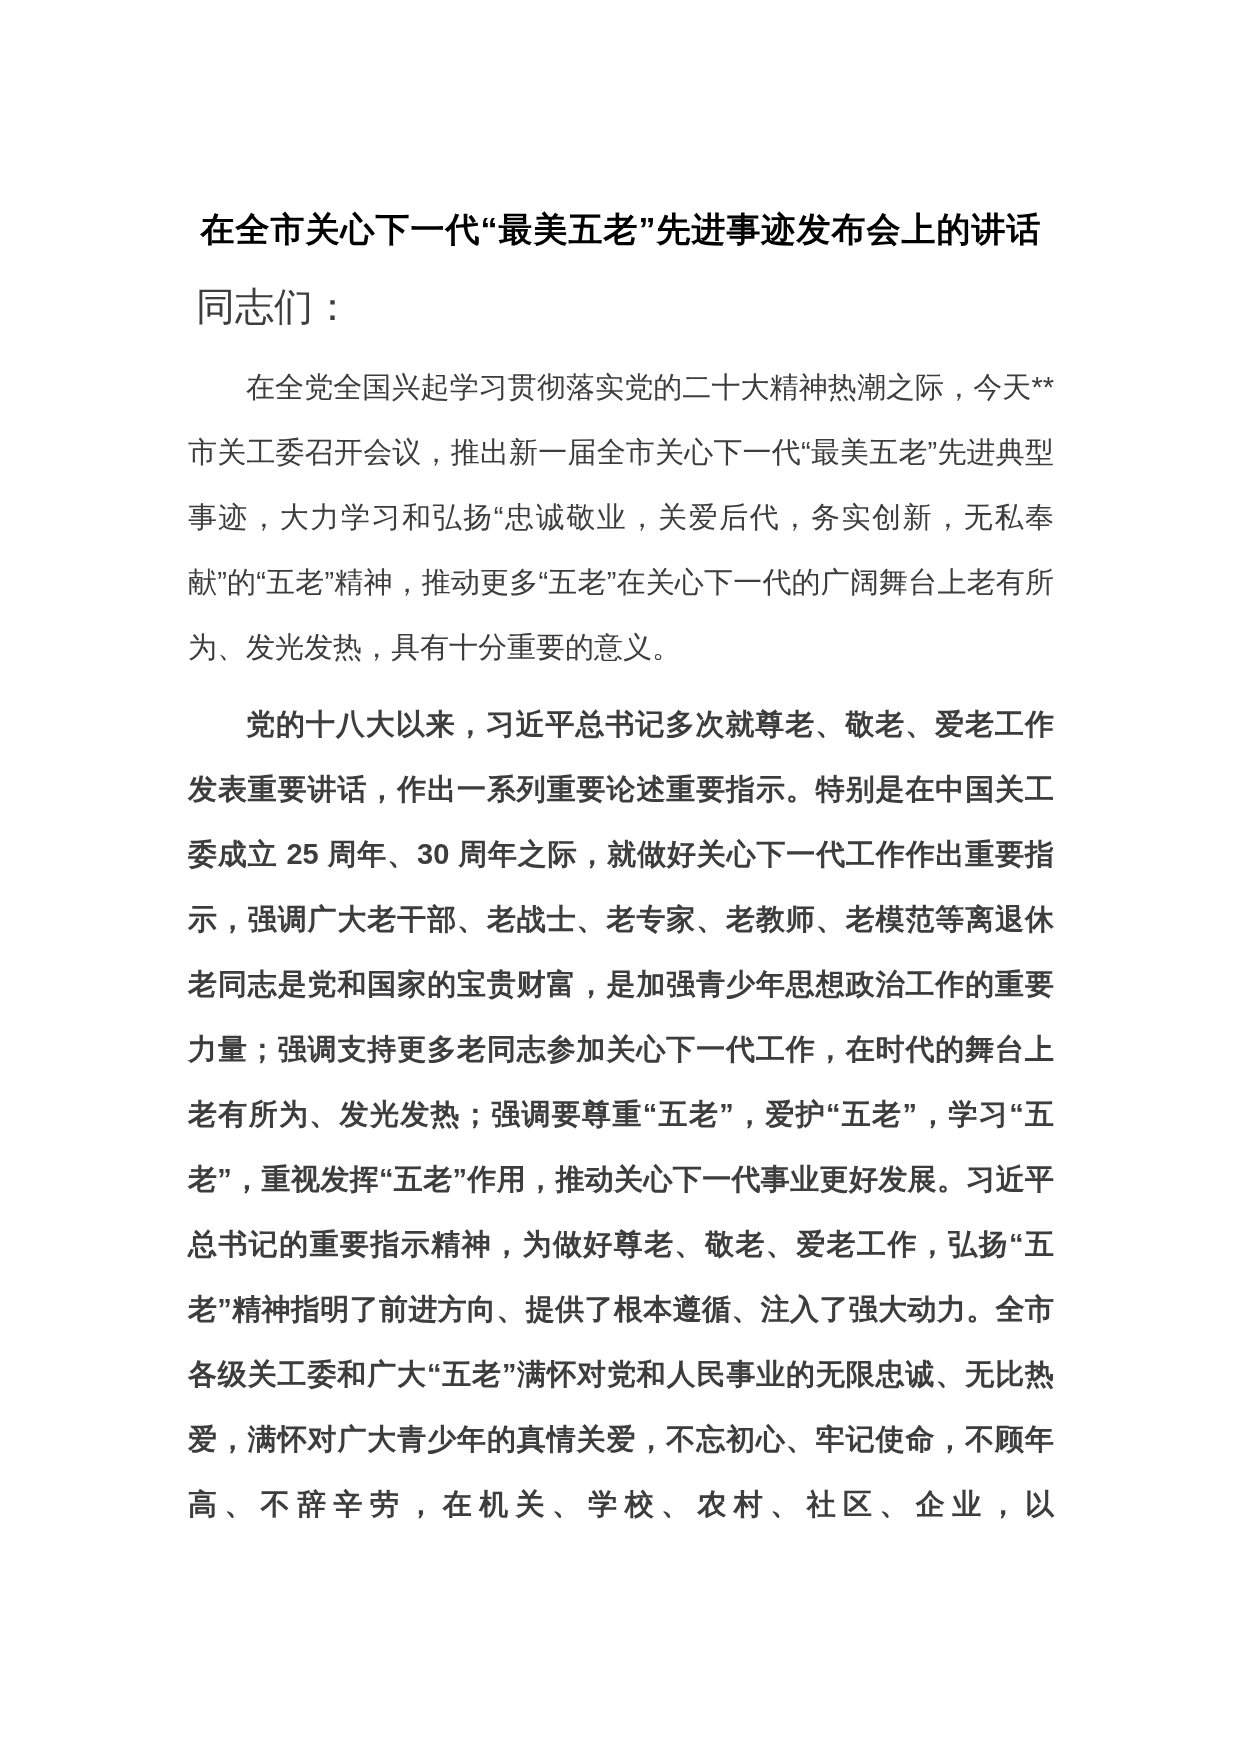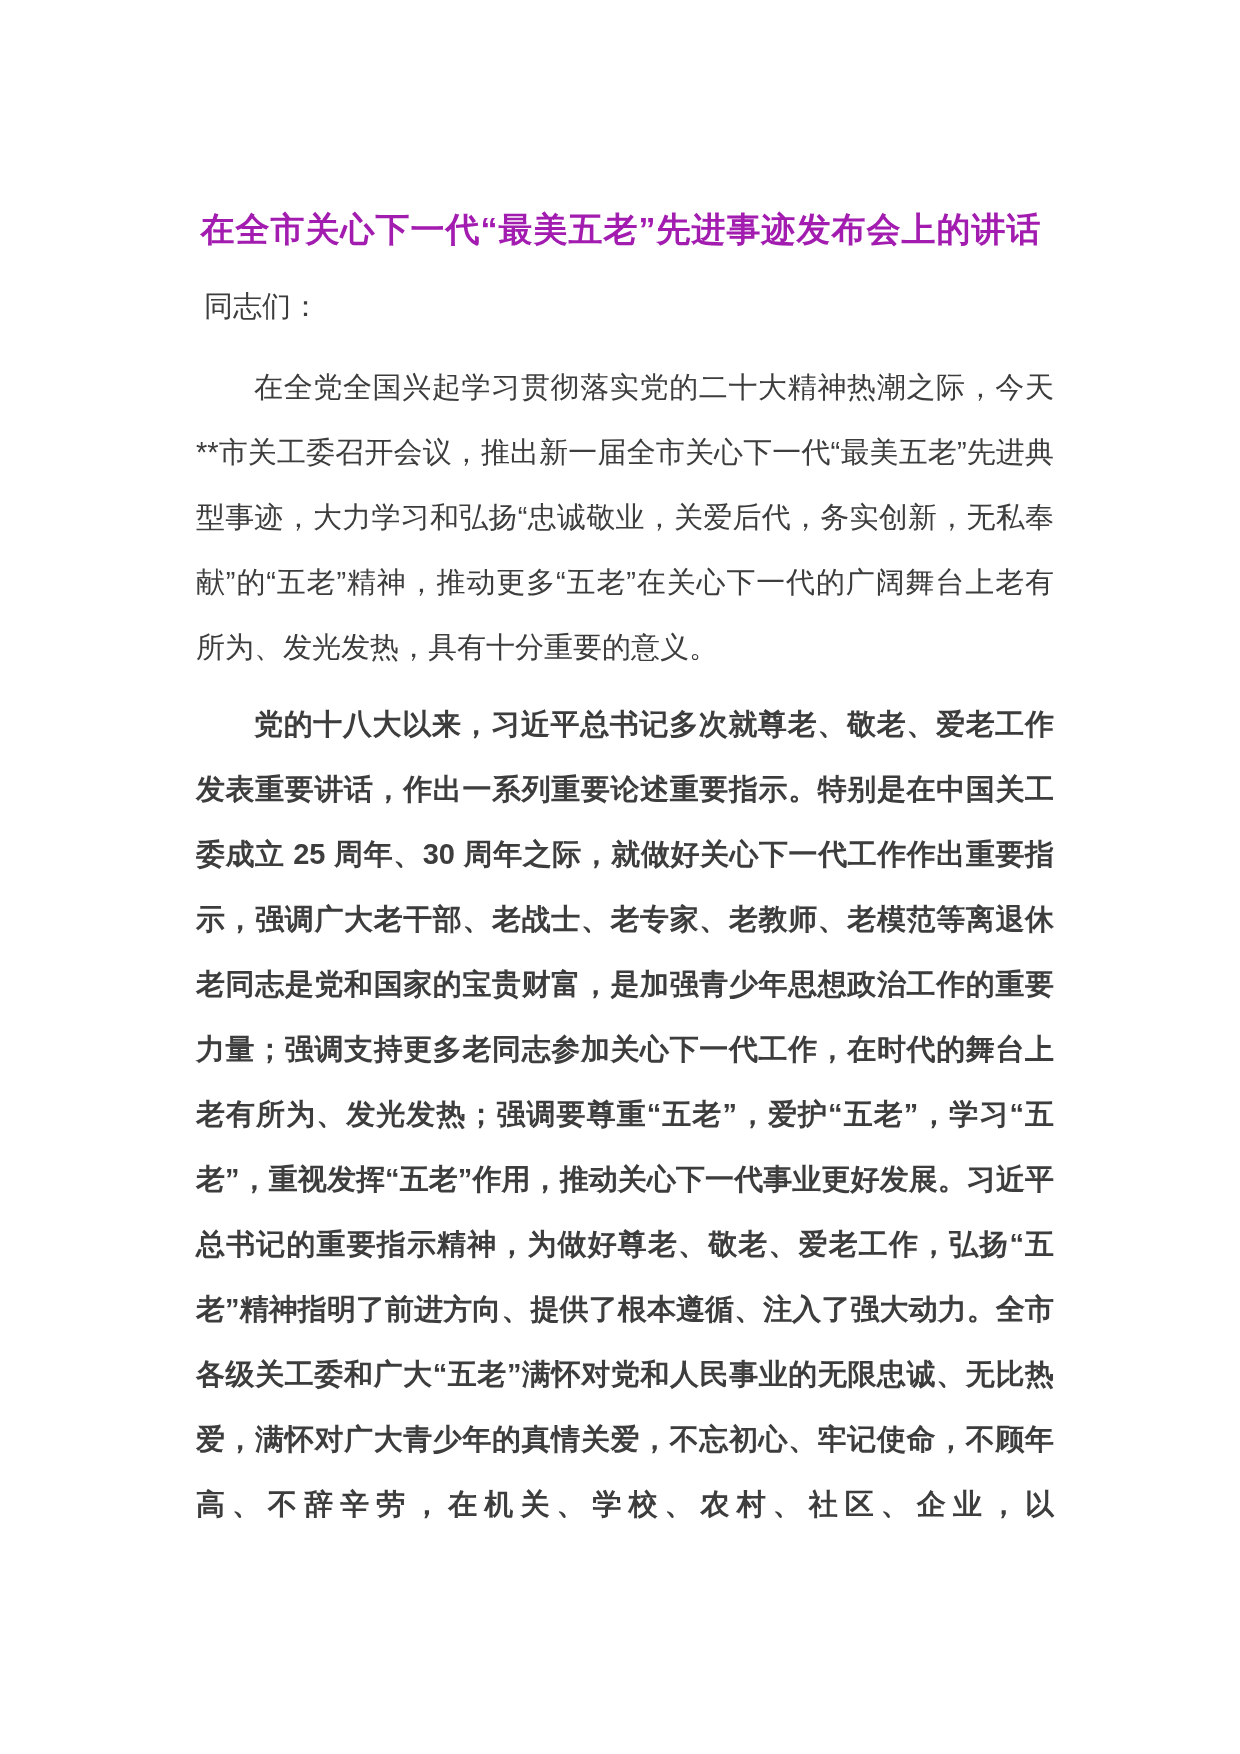--- a/index.html
+++ b/index.html
@@ -23,30 +23,30 @@
     padding: 197px 186px 0 188px; 
     color: #3d3d3d;
   }
   .doc-title {
     margin: 0;
     font-size: 34px;
     line-height: 65px;
     font-weight: 700;
     text-align: center;
     letter-spacing: 1px;
-    color: #a21caf;
+    color: #000000;
   }
   .salutation {
-    margin: 12px 0 0 16px;
-    font-size: 29px;
+    margin: 12px 0 0 8px;
+    font-size: 39px;
     line-height: 65px;
     color: #3d3d3d;
   }
   .para {
-    margin: 16px 0 0 8px;
+    margin: 16px 0 0 0;
     font-size: 29px;
     line-height: 65px;
     text-align: justify;
     text-indent: 2em;
     color: #3d3d3d;
     word-break: normal;
   }
   .para-2 {
     margin-top: 12px;
     

